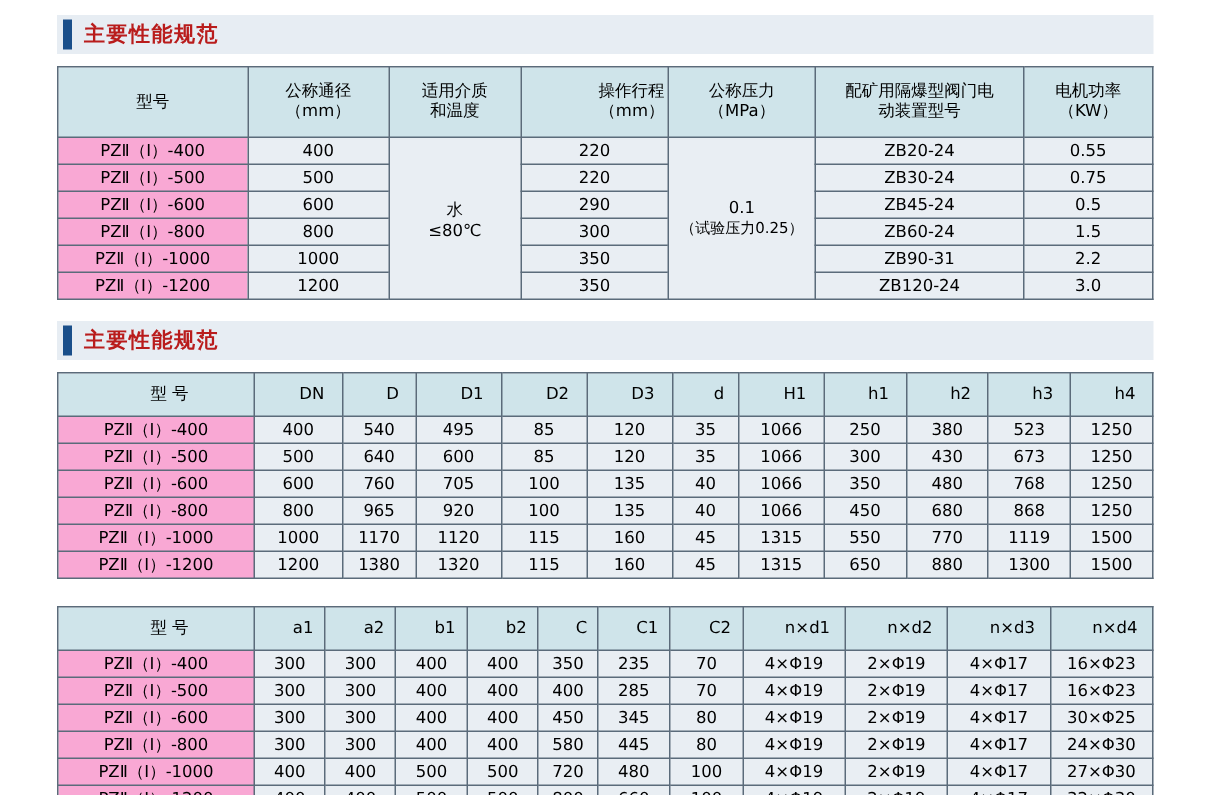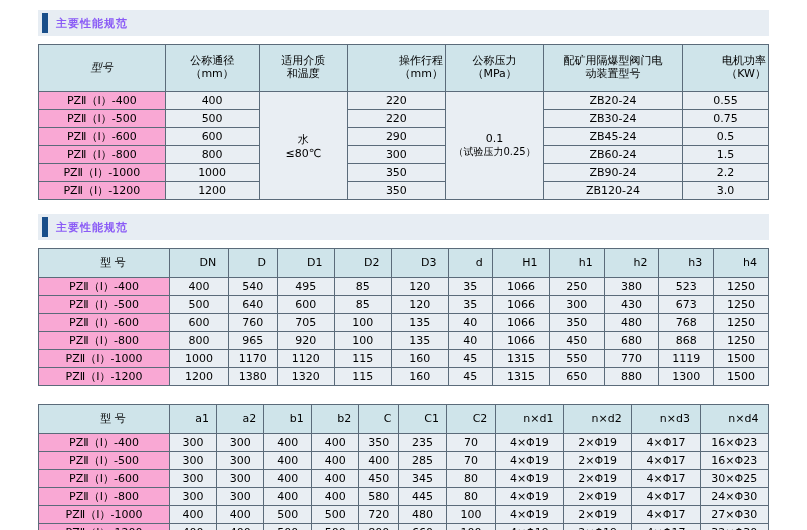--- a/index.html
+++ b/index.html
@@ -9,46 +9,46 @@
     font-family:"DejaVu Sans","Liberation Sans",sans-serif;
     font-size:12px;
     color:#000;
     overflow:hidden;
   }
   .page{position:relative;width:807px;height:530px;box-sizing:border-box;padding:0 38px;}
 
   
   .sec-head{display:flex;align-items:center;background:#e7edf3;height:26px;margin-top:10px;margin-bottom:8px;}
   .sec-head .bar{width:6px;height:20px;background:#1a4f8a;margin:0 8px 0 4px;}
-  .sec-head .txt{font-weight:bold;font-size:11px;letter-spacing:1px;color:#8b5cf6;}
+  .sec-head .txt{font-weight:bold;font-size:14px;letter-spacing:1px;color:#b91c1c;}
 
   table{border-collapse:collapse;width:100%;}
   td,th{
     border:1px solid #5b6b7a;
     text-align:center;
     vertical-align:middle;
     font-size:11px;
     padding:0 2px;
     white-space:nowrap;
   }
   thead th{background:#cfe4ea;font-weight:normal;line-height:1.15;padding:3px 2px;}
   tbody td{height:17px;}
   .model{background:#f9a8d4;text-align:center;}
   .val{background:#e9eef3;}
   .merged{background:#e9eef3;}
 
   
   #t1 thead th{height:40px;}
-  #t1 .c-model{width:120px;font-style:italic;}
+  #t1 .c-model{width:120px;}
   #t1 .c-dn{width:88px;}
   #t1 .c-med{width:82px;}
   #t1 .c-stroke{width:92px;text-align:right;}
   #t1 .c-press{width:92px;}
   #t1 .c-dev{width:132px;}
-  #t1 .c-pow{width:80px;text-align:right;}
+  #t1 .c-pow{width:80px;}
 
   #t2 thead th, #t3 thead th{height:22px;padding-left:20px;}
   #t2 .c-model, #t3 .c-model{width:108px;}
 
   .small{font-size:10px;}
   .s2{margin-top:14px;}
   .s3{margin-top:18px;}
 </style>
 </head>
 <body>
@@ -126,21 +126,21 @@
         <td class="model">PZⅡ（Ⅰ）-800</td>
         <td class="val">800</td>
         <td class="val">300</td>
         <td class="val">ZB60-24</td>
         <td class="val">1.5</td>
       </tr>
       <tr>
         <td class="model">PZⅡ（Ⅰ）-1000</td>
         <td class="val">1000</td>
         <td class="val">350</td>
-        <td class="val">ZB90-24</td>
+        <td class="val">ZB90-31</td>
         <td class="val">2.2</td>
       </tr>
       <tr>
         <td class="model">PZⅡ（Ⅰ）-1200</td>
         <td class="val">1200</td>
         <td class="val">350</td>
         <td class="val">ZB120-24</td>
         <td class="val">3.0</td>
       </tr>
     </tbody>

